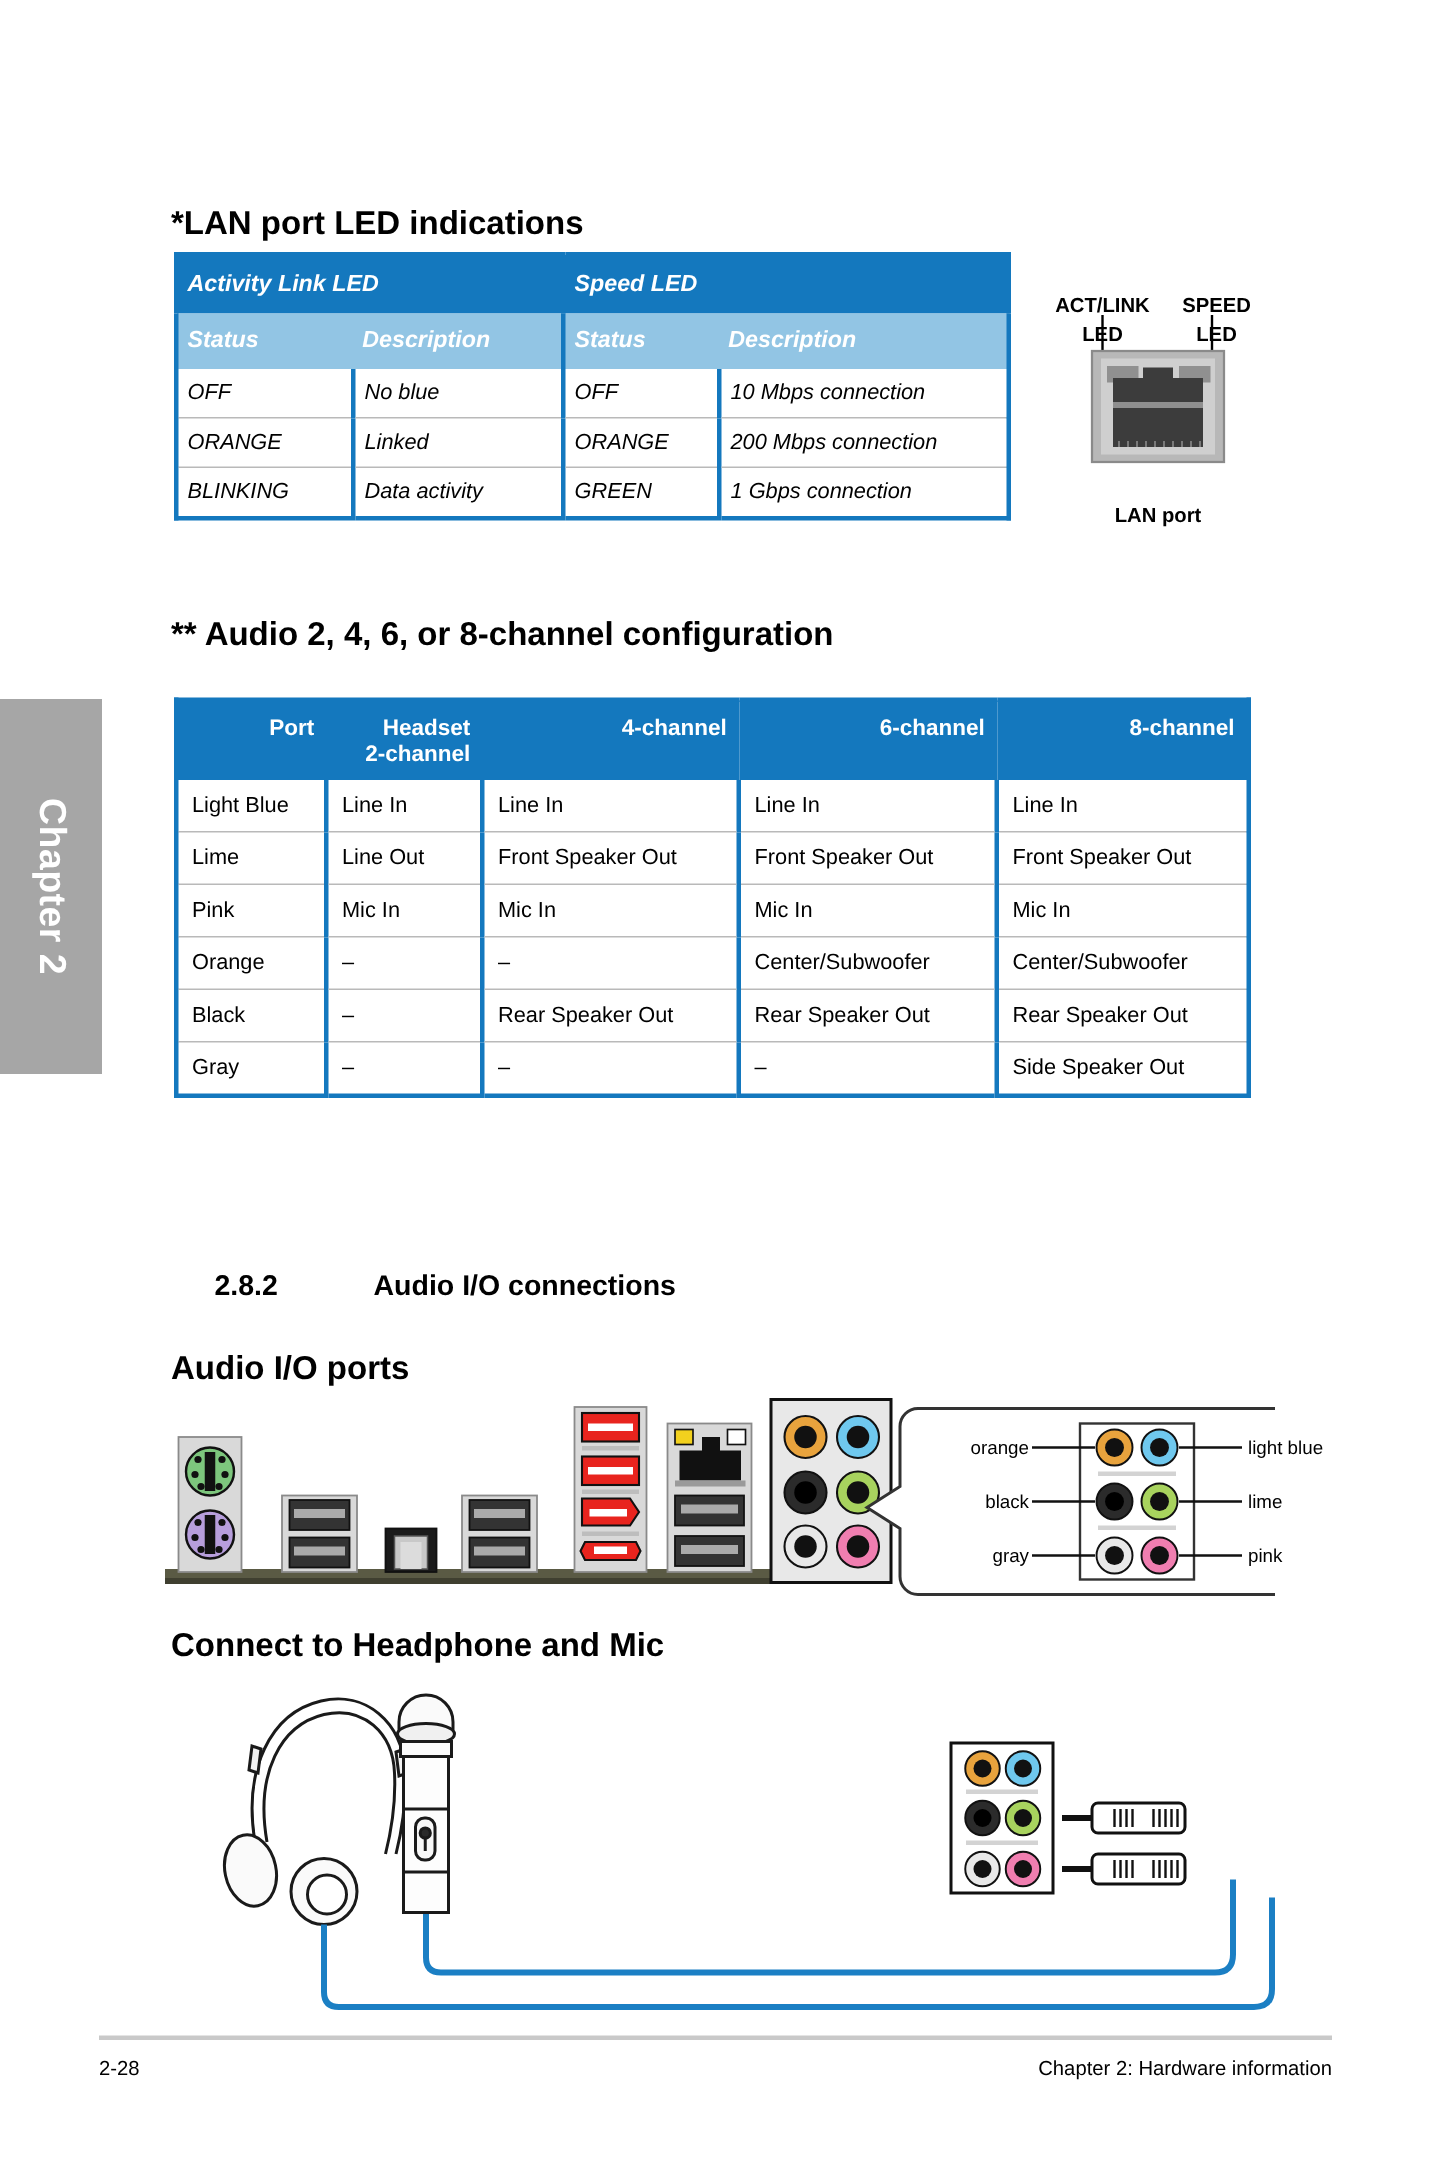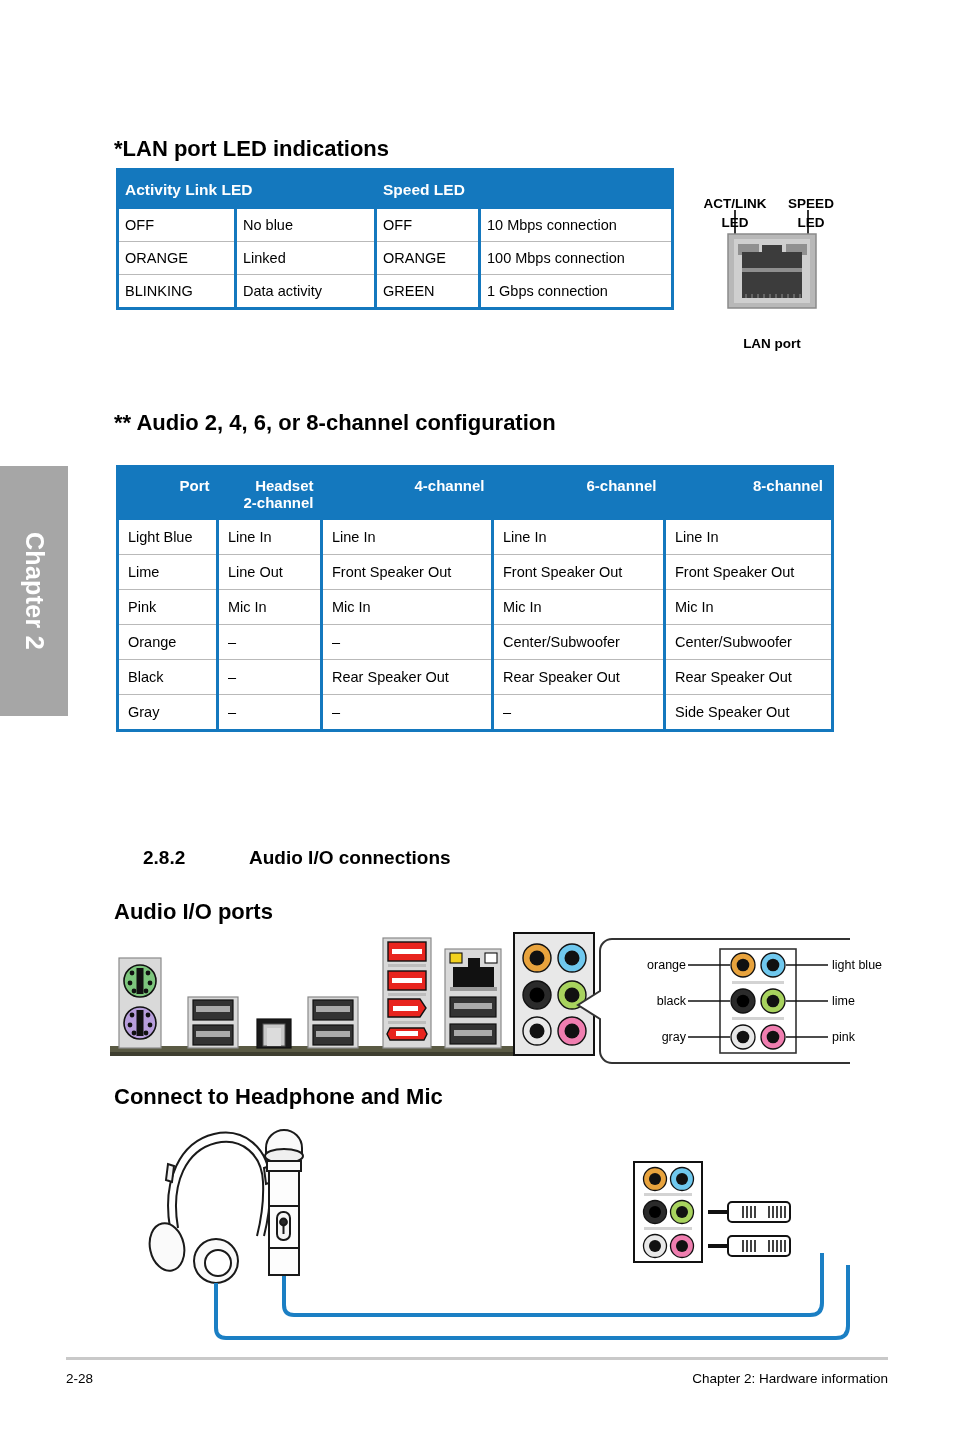--- a/index.html
+++ b/index.html
@@ -59,20 +59,21 @@
   }
   .tbl-wrap {
     position: absolute;
   }
 
   
   #lan-table {
     width: 555px;
     table-layout: fixed;
     border: 3px solid #1478BE;
+    font-style: italic;
   }
   #lan-table th, #lan-table td {
     padding: 5px 6px 6px 6px;
     text-align: left;
     vertical-align: middle;
     height: 21px;
   }
   #lan-table thead tr.head-top th {
     background: #1478BE;
     color: #ffffff;
@@ -167,33 +168,39 @@
       <col style="width:118px">
         <col style="width:140px">
       <col style="width:104px">
         <col style="width:193px">
     </colgroup>
     <thead>
       <tr class="head-top">
         <th colspan="2">Activity Link LED</th>
         <th colspan="2" class="vsep-blue">Speed LED</th>
       </tr>
+      <tr class="head-sub">
+        <th>Status</th>
+        <th>Description</th>
+        <th class="vsep-blue">Status</th>
+        <th>Description</th>
+      </tr>
     </thead>
     <tbody>
       <tr>
         <td>OFF</td>
         <td class="vsep-blue">No blue</td>
         <td class="vsep-blue">OFF</td>
         <td class="vsep-blue">10 Mbps connection</td>
       </tr>
       <tr>
         <td>ORANGE</td>
         <td class="vsep-blue">Linked</td>
         <td class="vsep-blue">ORANGE</td>
-        <td class="vsep-blue">100 Mbps connection</td>
+        <td class="vsep-blue">200 Mbps connection</td>
       </tr>
       <tr>
         <td>BLINKING</td>
         <td class="vsep-blue">Data activity</td>
         <td class="vsep-blue">GREEN</td>
         <td class="vsep-blue">1 Gbps connection</td>
       </tr>
     </tbody>
   </table>
 </div>

